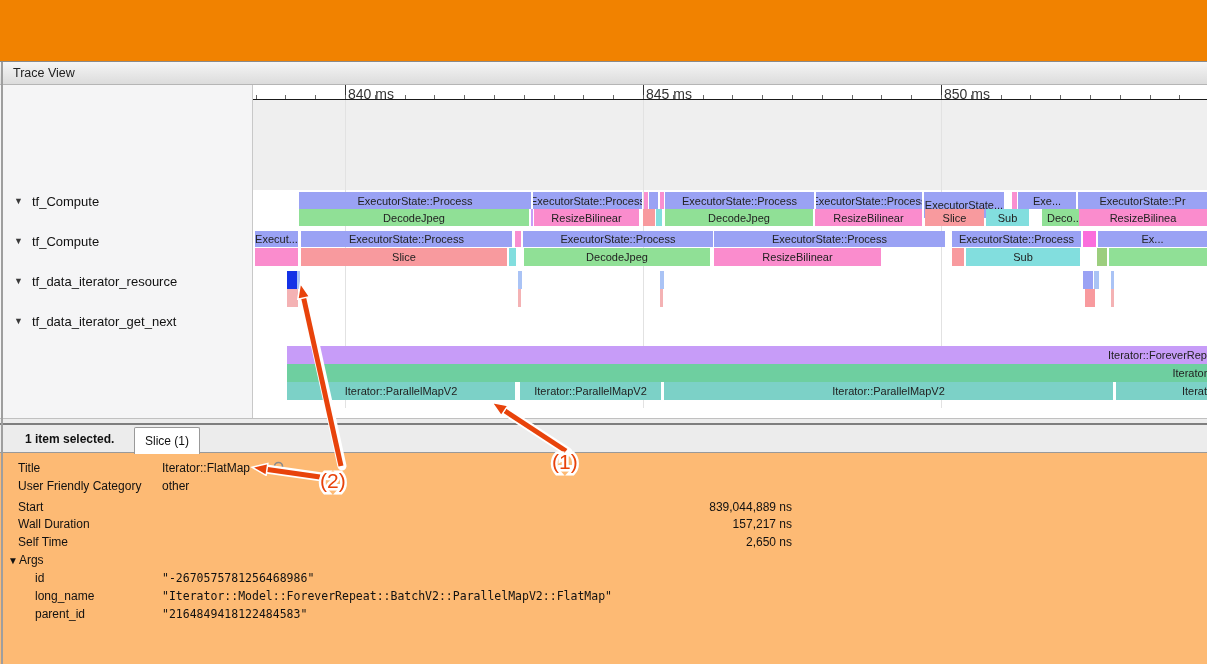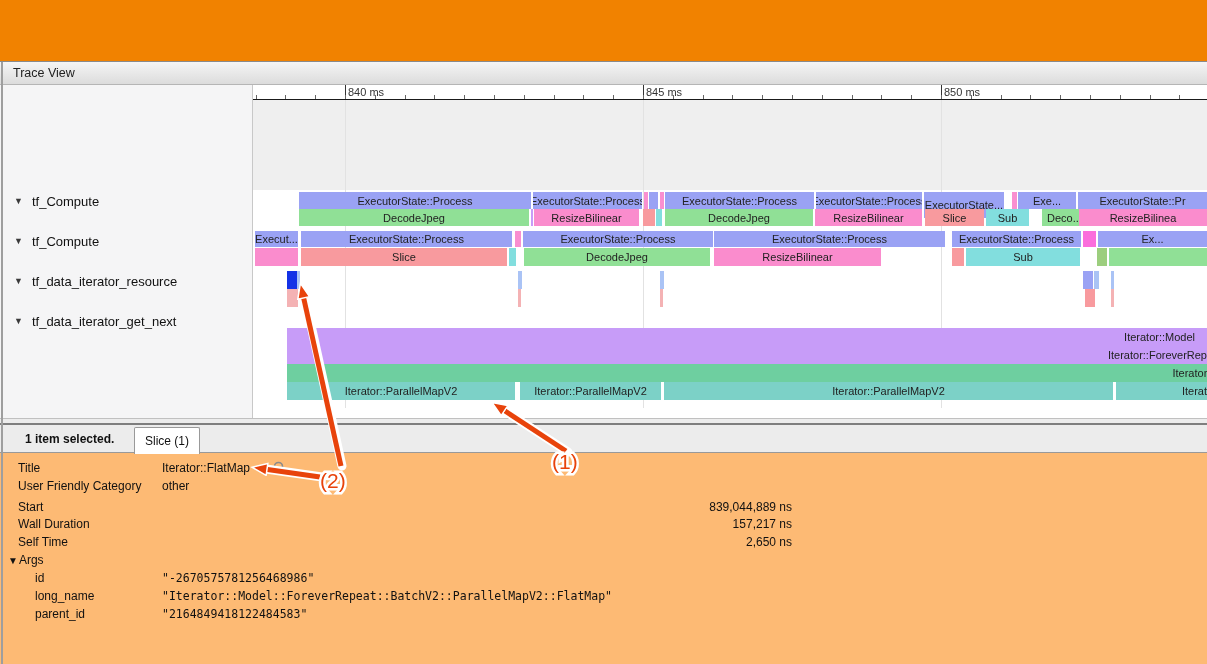--- a/index.html
+++ b/index.html
@@ -12,21 +12,21 @@
   .win-left{position:absolute;left:1px;top:62px;width:2px;height:602px;background:#9e9e9e;z-index:40;}
   .trace-area{position:absolute;left:0;top:85px;width:1207px;height:333px;}
   .left-panel{position:absolute;left:0;top:0;width:252px;height:333px;background:#f5f5f6;border-right:1px solid #c8c8c8;}
   .tlabel{position:absolute;left:14px;height:18px;display:flex;align-items:center;font-size:13px;color:#111;white-space:nowrap;}
   .tri{font-size:9px;margin-right:9px;color:#3a3a3a;}
   .timeline{position:absolute;left:253px;top:0;width:954px;height:333px;background:#fff;overflow:hidden;}
   .ruler{position:absolute;left:0;top:0;width:954px;height:14px;background:#fff;border-bottom:1px solid #1a1a1a;z-index:3;}
   .grayband{position:absolute;left:0;top:15px;width:954px;height:90px;background:#efefef;z-index:0;}
   .gridline{position:absolute;top:15px;height:308px;width:1px;background:#e2e2e2;z-index:1;}
   .majortick{position:absolute;top:0;height:14px;width:1px;background:#333;z-index:4;}
-  .ticklabel{position:absolute;top:1px;font-size:11px;color:#333;z-index:4;padding-left:3px;white-space:nowrap;}
+  .ticklabel{position:absolute;top:1px;font-size:14px;color:#333;z-index:4;padding-left:3px;white-space:nowrap;}
   .minortick{position:absolute;top:10px;height:4px;width:1px;background:#666;z-index:4;}
   .seg{position:absolute;z-index:2;font-size:11px;color:#222;display:flex;align-items:center;
        justify-content:center;overflow:hidden;white-space:nowrap;box-sizing:border-box;}
   .splitter{position:absolute;top:418px;left:0;width:1207px;height:7px;box-sizing:border-box;
     background:#ececec;border-top:1px solid #c0c0c0;border-bottom:2px solid #7e7e7e;}
   .details{position:absolute;top:425px;left:0;width:1207px;height:239px;background:#fdba74;}
   .tabstrip{position:absolute;top:0;left:0;width:1207px;height:28px;box-sizing:border-box;
     background:#ececec;border-bottom:1px solid #999;}
   .status{position:absolute;left:25px;top:7px;font-weight:bold;font-size:12px;color:#111;}
   .tab{position:absolute;left:134px;top:2px;width:64px;height:26px;background:#fff;border:1px solid #999;
@@ -164,21 +164,20 @@
       <div class="seg" style="left: 265px; top: 186px; width: 4px; height: 18px; background: rgb(170, 195, 245);"></div>
       <div class="seg" style="left: 407px; top: 186px; width: 4px; height: 18px; background: rgb(170, 195, 245);"></div>
       <div class="seg" style="left: 830px; top: 186px; width: 10px; height: 18px; background: rgb(154, 162, 244);"></div>
       <div class="seg" style="left: 841px; top: 186px; width: 5px; height: 18px; background: rgb(170, 195, 245);"></div>
       <div class="seg" style="left: 858px; top: 186px; width: 3px; height: 18px; background: rgb(170, 195, 245);"></div>
       <div class="seg" style="left: 34px; top: 204px; width: 11px; height: 18px; background: rgb(244, 178, 180);"></div>
       <div class="seg" style="left: 265px; top: 204px; width: 3px; height: 18px; background: rgb(244, 178, 180);"></div>
       <div class="seg" style="left: 407px; top: 204px; width: 3px; height: 18px; background: rgb(244, 178, 180);"></div>
       <div class="seg" style="left: 832px; top: 204px; width: 10px; height: 18px; background: rgb(248, 154, 158);"></div>
       <div class="seg" style="left: 858px; top: 204px; width: 3px; height: 18px; background: rgb(244, 178, 180);"></div>
-      <div class="seg" style="left: 34px; top: 243px; width: 920px; height: 18px; background: rgb(199, 156, 248); justify-content: flex-end; padding-right: 12px;">Iterator::Model</div>
       <div class="seg" style="left: 34px; top: 261px; width: 920px; height: 18px; background: rgb(199, 156, 248); justify-content: flex-end; padding-right: 0px;">Iterator::ForeverRep</div>
       <div class="seg" style="left: 34px; top: 279px; width: 972px; height: 18px; background: rgb(110, 207, 160); justify-content: flex-end; padding-right: 4px;">Iterator::BatchV2</div>
       <div class="seg" style="left: 34px; top: 297px; width: 228px; height: 18px; background: rgb(124, 209, 199);">Iterator::ParallelMapV2</div>
       <div class="seg" style="left: 267px; top: 297px; width: 141px; height: 18px; background: rgb(124, 209, 199);">Iterator::ParallelMapV2</div>
       <div class="seg" style="left: 411px; top: 297px; width: 449px; height: 18px; background: rgb(124, 209, 199);">Iterator::ParallelMapV2</div>
       <div class="seg" style="left: 863px; top: 297px; width: 91px; height: 18px; background: rgb(124, 209, 199); justify-content: flex-end; padding-right: 0px;">Iterat</div>
     </div>
 </div>
 
 <div class="splitter"></div>

